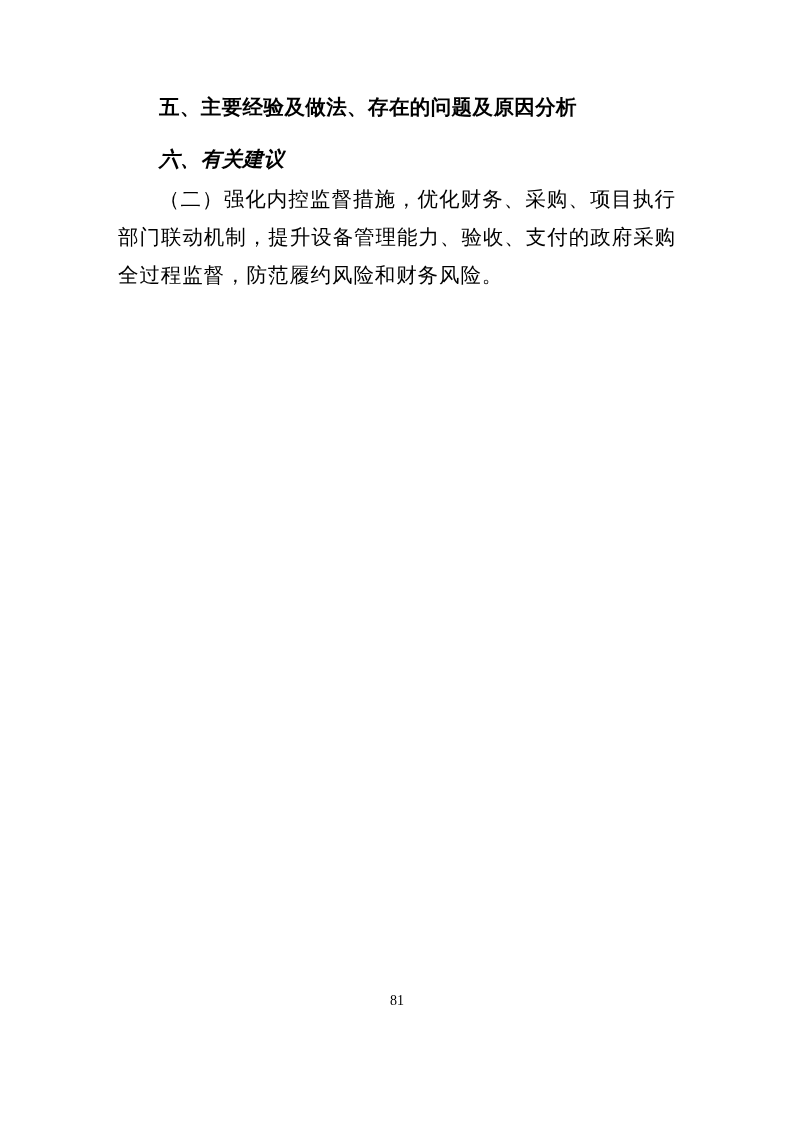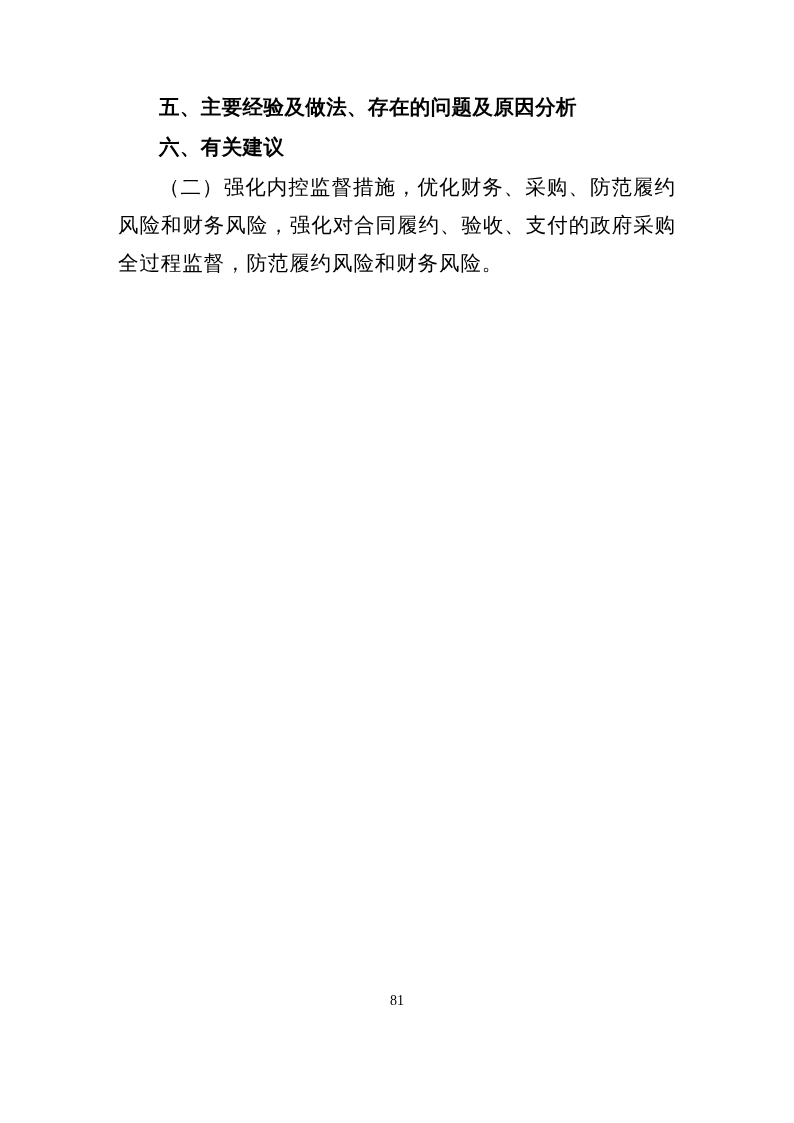--- a/index.html
+++ b/index.html
@@ -28,21 +28,22 @@
   .heading {
     font-family: "DejaVu Sans", "Liberation Sans", sans-serif;
     font-weight: bold;
     font-size: 20.5px;
     line-height: 38px;
     letter-spacing: 0.4px;
     margin: 0 0 2px 0;
     text-indent: 41px;
   }
   .heading.second {
-    margin-top: 2px;
+    margin-top: 14px;
+    font-style: italic;
   }
   .para {
     font-family: "Liberation Serif", "DejaVu Serif", serif;
     font-size: 20.5px;
     line-height: 38px;
     letter-spacing: 0.9px;
     margin: 0;
     text-indent: 41px;
     text-align: justify;
     text-justify: inter-ideograph;
@@ -67,18 +68,18 @@
 <div class="page">
   <div class="doc-body">
 
     <h2 class="heading">五、主要经验及做法、存在的问题及原因分析</h2>
 
 
 
     <h2 class="heading second">六、有关建议</h2>
 
 
-    <p class="para tight">（二）强化内控监督措施，优化财务、采购、防范履约风险和财务风险，强化对合同履约、验收、支付的政府采购全过程监督，防范履约风险和财务风险。</p>
+    <p class="para tight">（二）强化内控监督措施，优化财务、采购、项目执行部门联动机制，提升设备管理能力、验收、支付的政府采购全过程监督，防范履约风险和财务风险。</p>
 
   </div>
 
   <div class="page-number">81</div>
 </div>
 
 </body></html>

